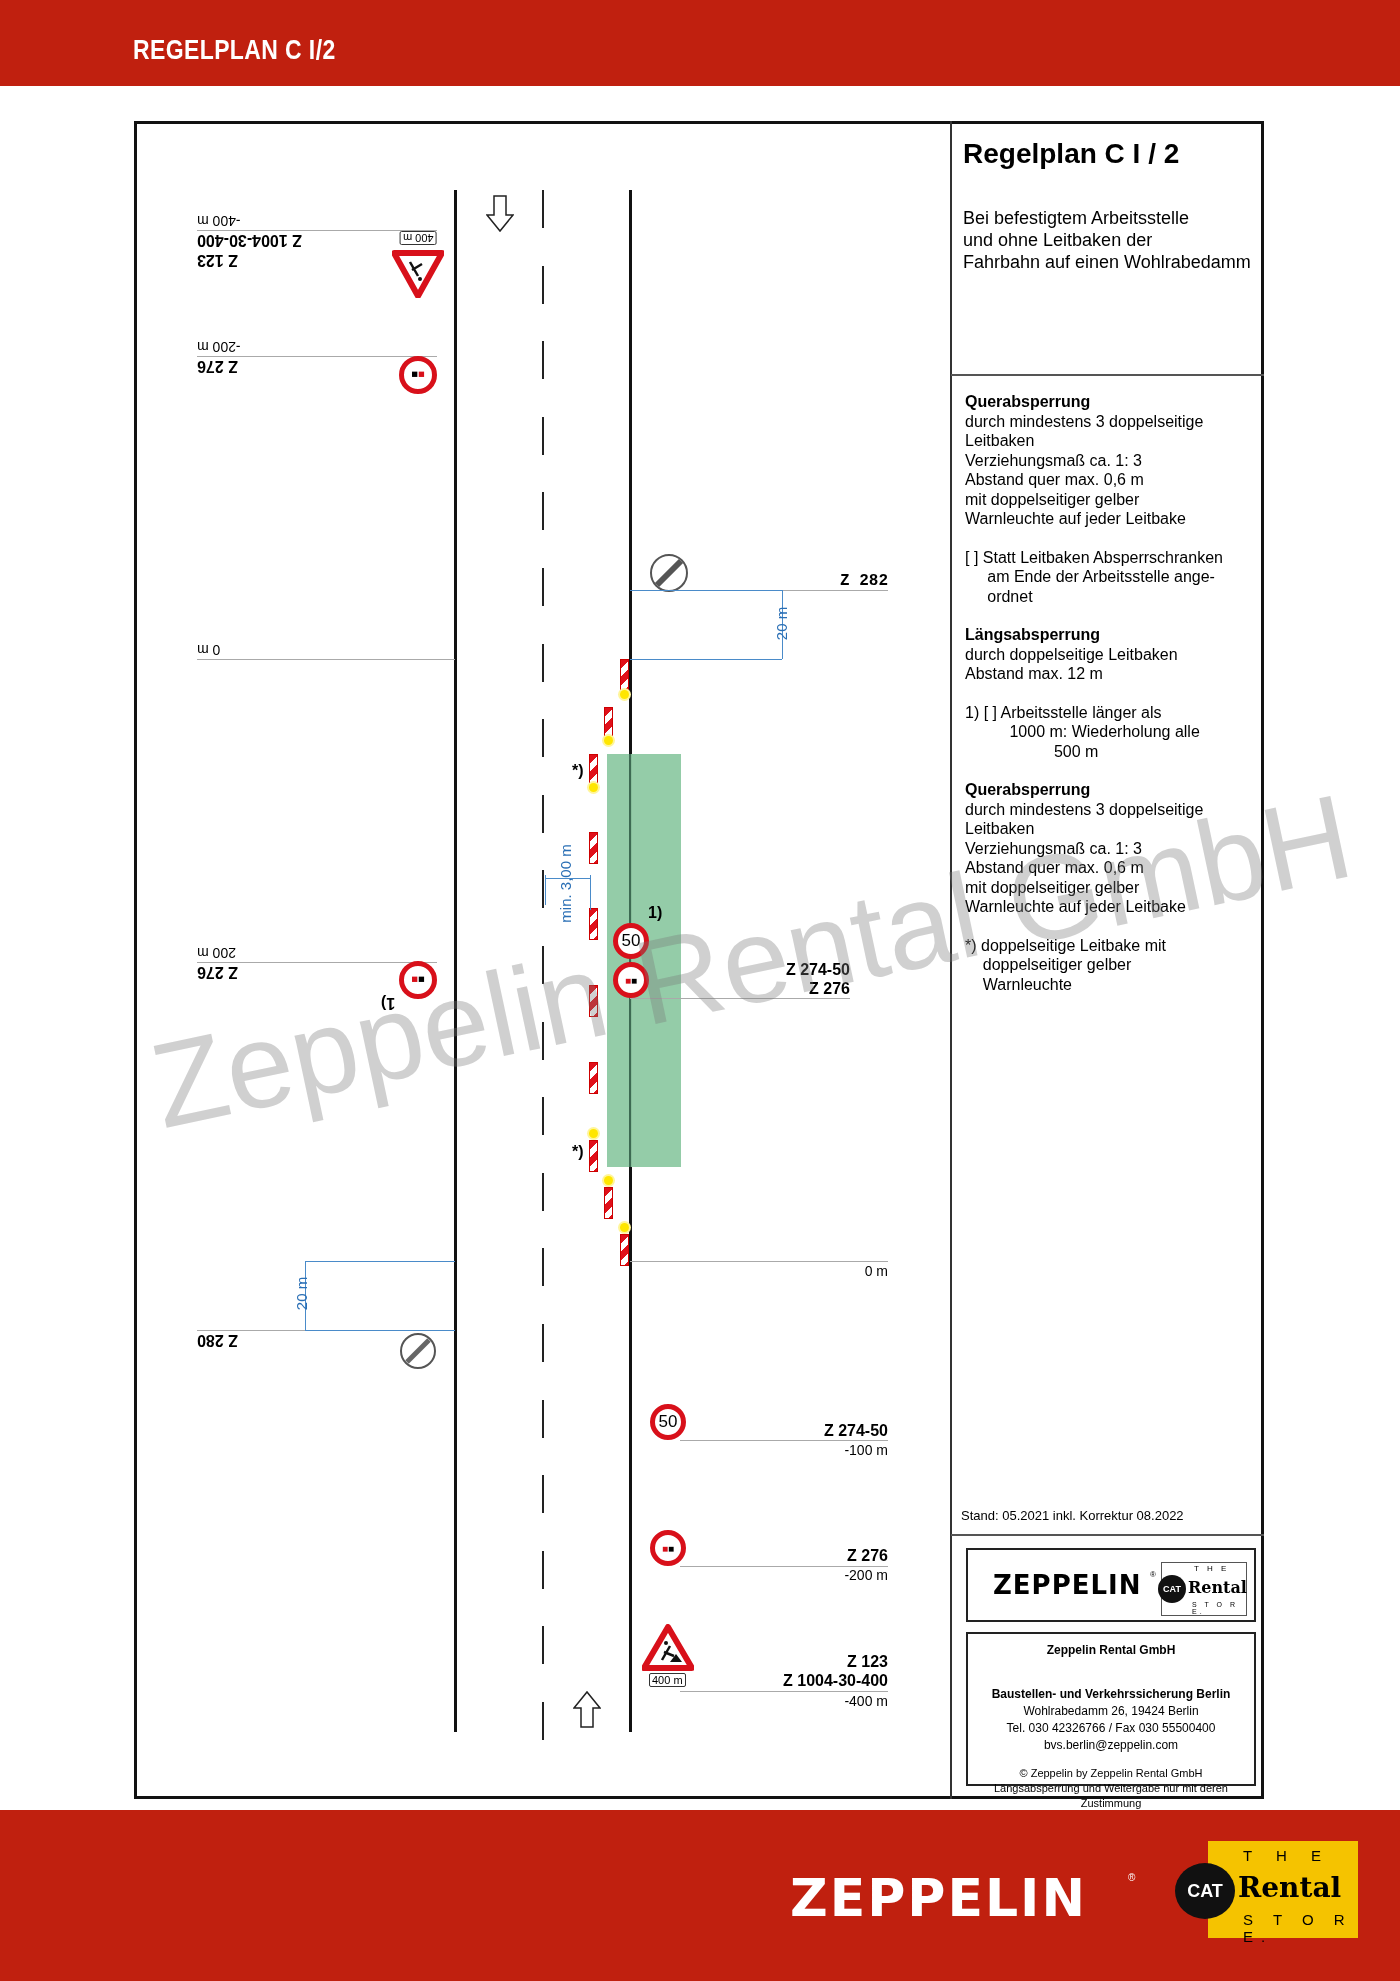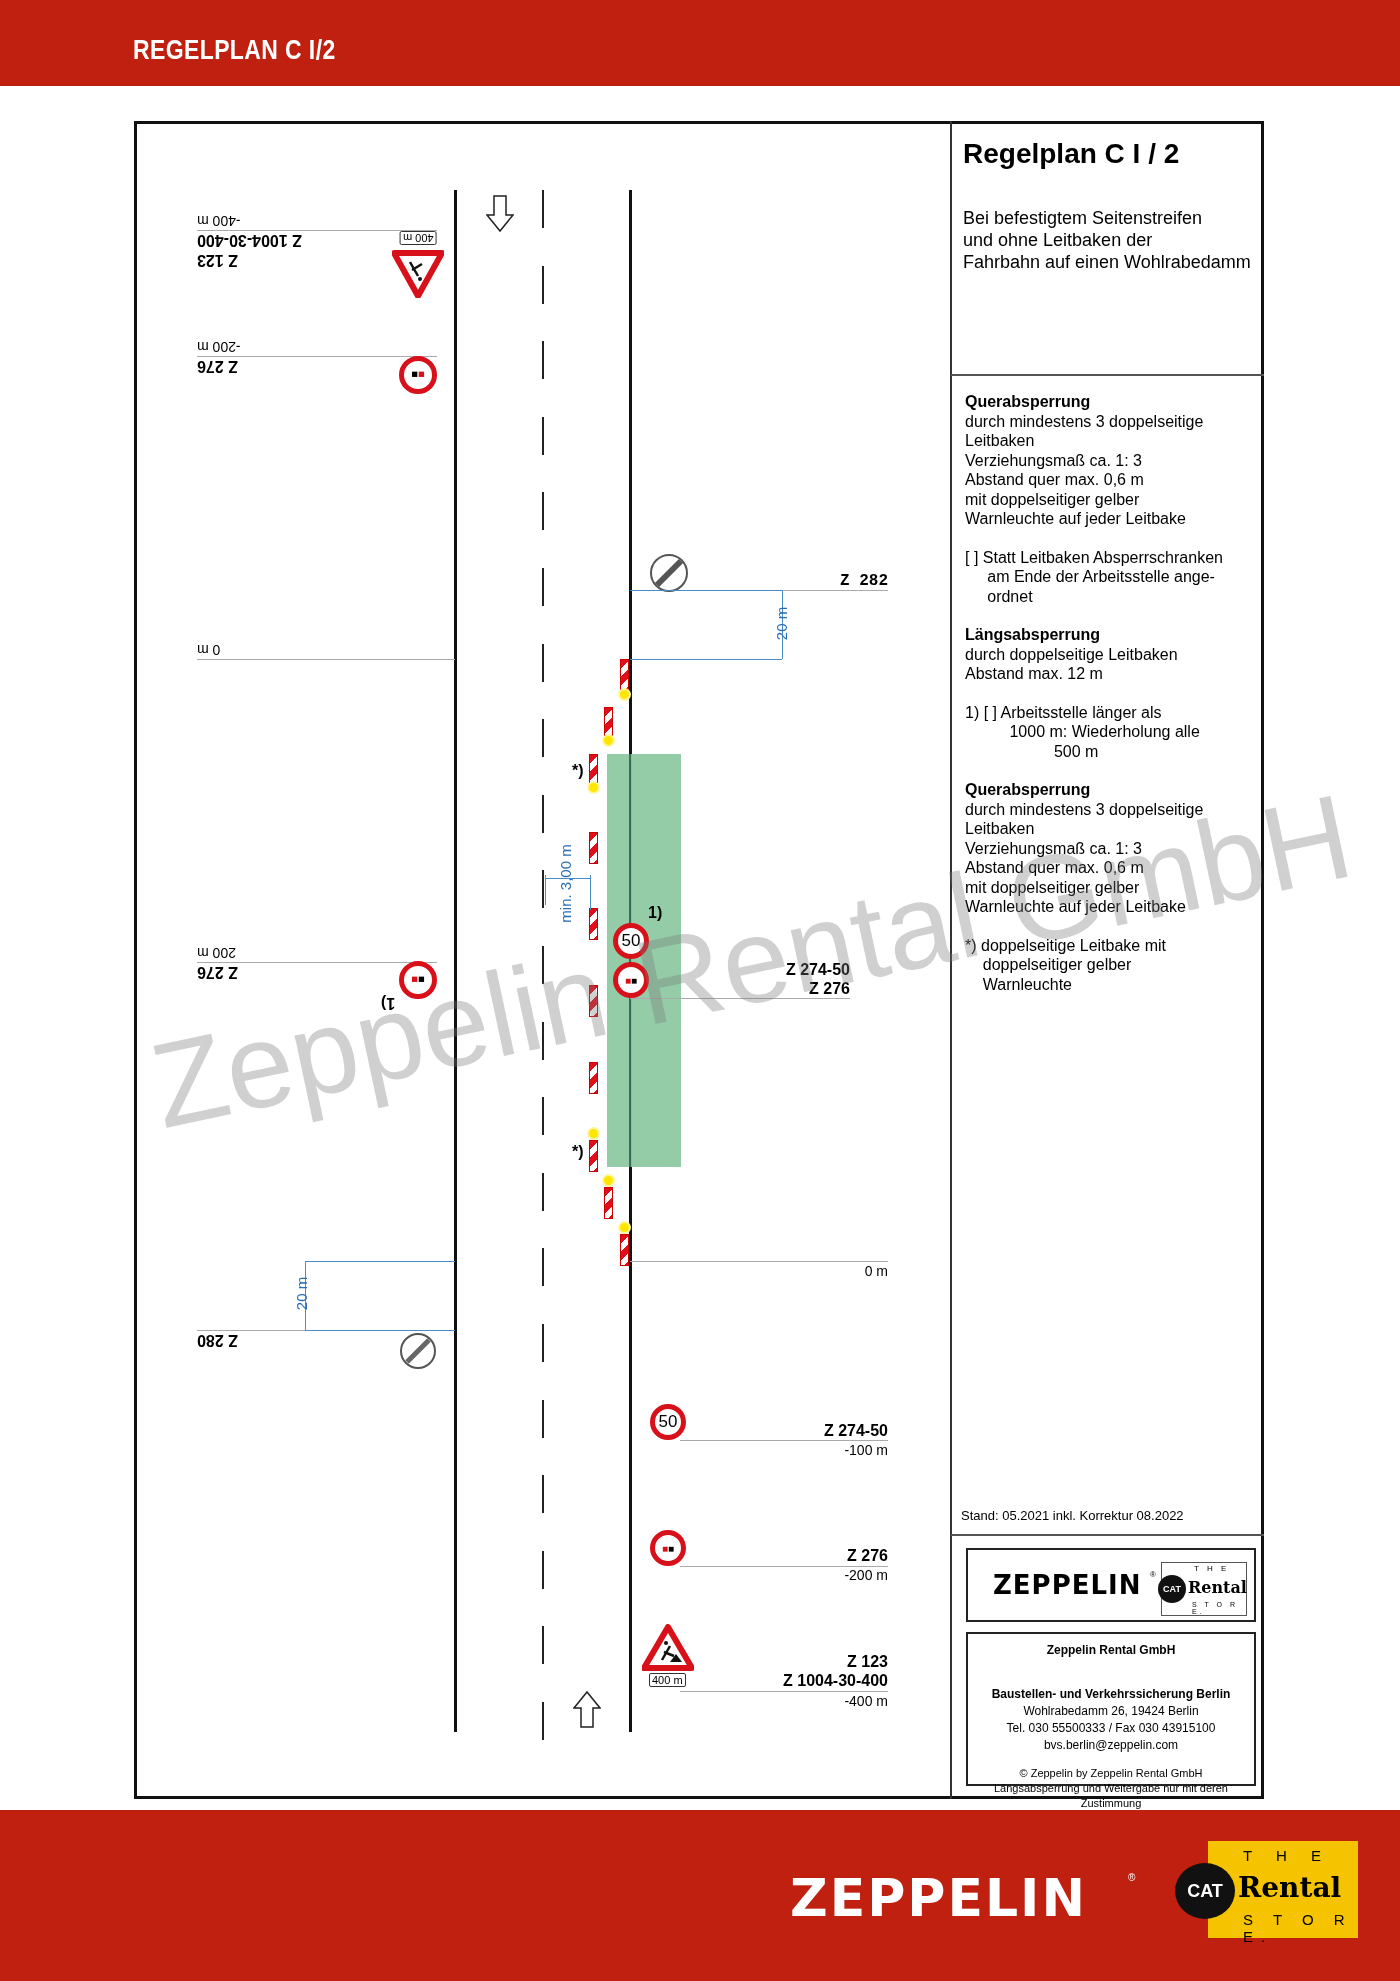--- a/index.html
+++ b/index.html
@@ -36,21 +36,21 @@
 
 <div id="hdr" class="band">
   <div class="t">REGELPLAN C I/2</div>
 </div>
 
 <div id="frame"></div>
 <div id="vdiv"></div>
 
 <div class="abs ptitle" style="left:963px;top:138px;">Regelplan C I / 2</div>
 <div class="abs ptext" style="left:963px;top:207px;">
-  <div>Bei befestigtem Seitenstreifen</div>
+  <div>Bei befestigtem Arbeitsstelle</div>
   <div>und ohne Leitbaken der</div>
   <div>Fahrbahn auf einen Wohlrabedamm</div>
 </div>
 <div class="hl" style="left:951px;top:374px;width:313px;"></div>
 
 <div class="abs sec" id="secs" style="left:965px;top:392px;width:300px;white-space:pre;"><div style="margin-bottom: 19px;"><b>Querabsperrung</b><div>durch mindestens 3 doppelseitige</div><div>Leitbaken</div><div>Verziehungsmaß ca. 1: 3</div><div>Abstand quer max. 0,6 m</div><div>mit doppelseitiger gelber</div><div>Warnleuchte auf jeder Leitbake</div></div><div style="margin-bottom: 19px;"><div>[ ] Statt Leitbaken Absperrschranken</div><div>     am Ende der Arbeitsstelle ange-</div><div>     ordnet</div></div><div style="margin-bottom: 19px;"><b>Längsabsperrung</b><div>durch doppelseitige Leitbaken</div><div>Abstand max. 12 m</div></div><div style="margin-bottom: 19px;"><div>1) [ ] Arbeitsstelle länger als</div><div>          1000 m: Wiederholung alle</div><div>                    500 m</div></div><div style="margin-bottom: 19px;"><b>Querabsperrung</b><div>durch mindestens 3 doppelseitige</div><div>Leitbaken</div><div>Verziehungsmaß ca. 1: 3</div><div>Abstand quer max. 0,6 m</div><div>mit doppelseitiger gelber</div><div>Warnleuchte auf jeder Leitbake</div></div><div style="margin-bottom: 19px;"><div>*) doppelseitige Leitbake mit</div><div>    doppelseitiger gelber</div><div>    Warnleuchte</div></div></div>
 
 <div class="abs" style="left:961px;top:1508px;font-size:13px;">Stand: 05.2021 inkl. Korrektur 08.2022</div>
 <div class="hl" style="left:951px;top:1534px;width:313px;"></div>
 
@@ -62,21 +62,21 @@
     <span class="abs" style="left:32px;top:1px;font-size:8px;letter-spacing:3px;">T H E</span>
     <span class="abs" style="left:26px;top:15px;font-size:16px;font-weight:bold;font-family:'DejaVu Serif',serif;">Rental</span>
     <span class="abs" style="left:30px;top:38px;font-size:7px;letter-spacing:3px;">S T O R E.</span>
   </div>
 </div>
 
 <div class="box" style="left:966px;top:1632px;width:290px;height:154px;text-align:center;font-size:12px;line-height:17px;padding-top:8px;">
   <div style="font-weight:bold;">Zeppelin Rental GmbH</div>
   <div style="font-weight:bold;margin-top:27px;">Baustellen- und Verkehrssicherung Berlin</div>
   <div>Wohlrabedamm 26, 19424 Berlin</div>
-  <div>Tel. 030 55500333 / Fax 030 43915100</div>
+  <div>Tel. 030 42326766 / Fax 030 55500400</div>
   <div>bvs.berlin@zeppelin.com</div>
   <div style="height:12px;"></div>
   <div style="font-size:11px;line-height:15px;">© Zeppelin by Zeppelin Rental GmbH</div>
   <div style="font-size:11px;line-height:15px;">Längsabsperrung und Weitergabe nur mit deren Zustimmung</div>
 </div>
 
 <div class="road-edge" style="left:454px;top:190px;height:1542px;"></div>
 <div class="road-edge" style="left:629px;top:190px;height:1542px;"></div>
 <div id="dashes">
     <div class="dash" style="left: 542px; top: 190px;"></div>

